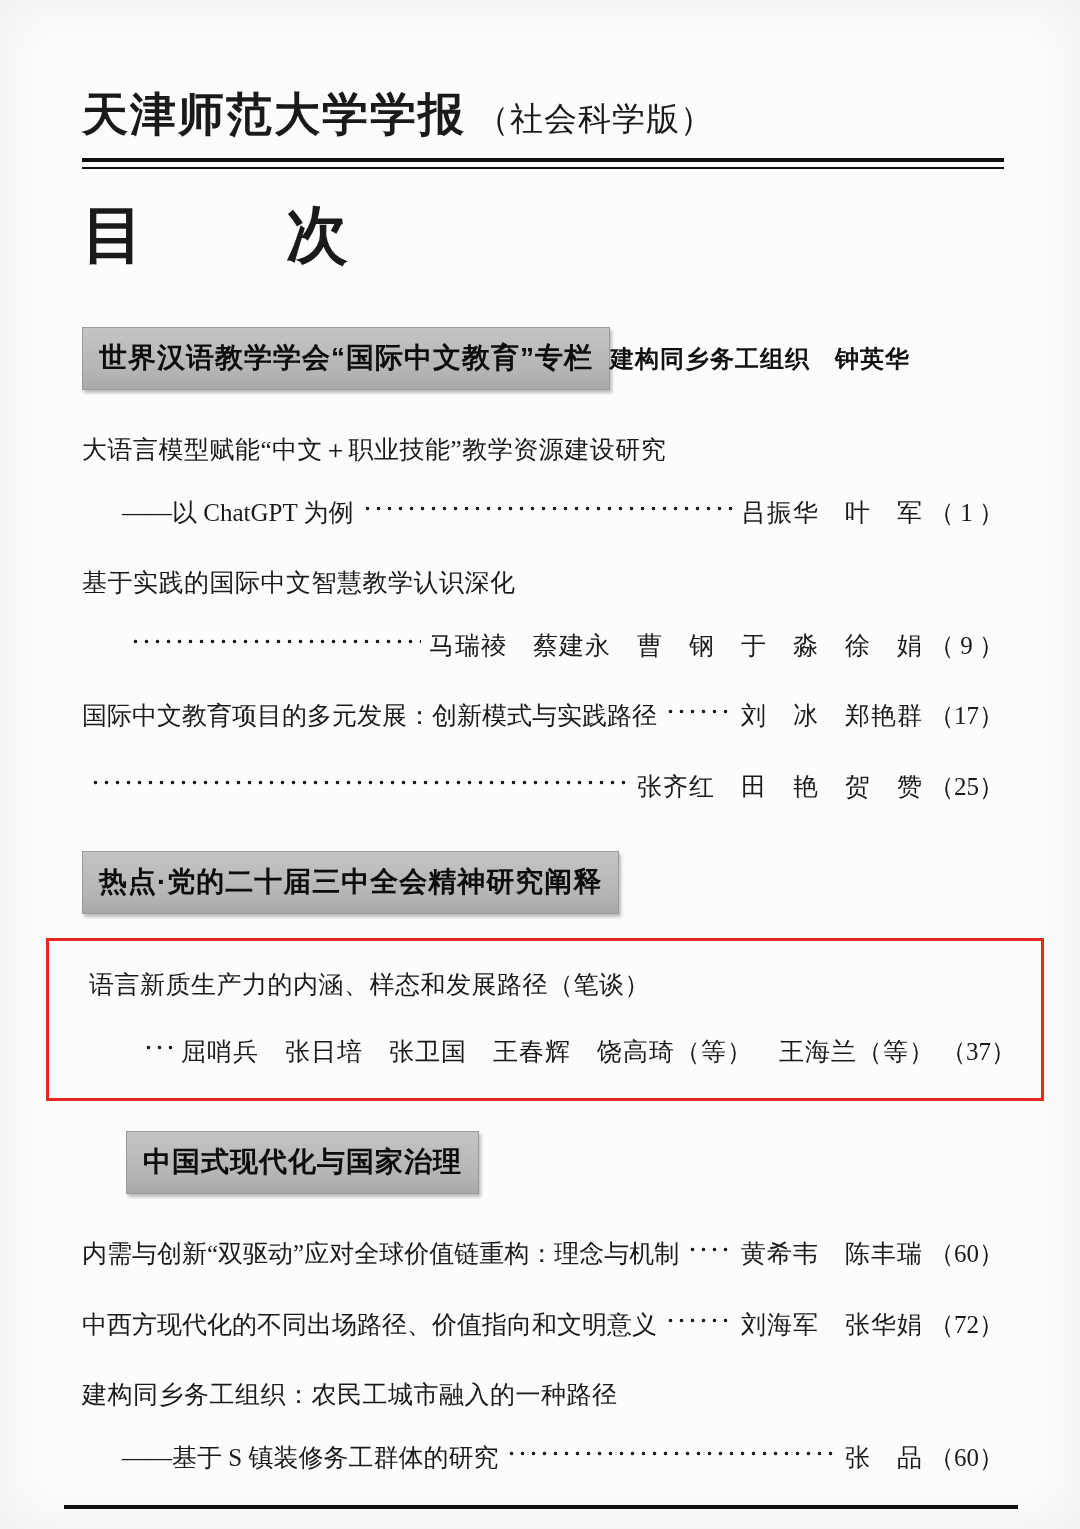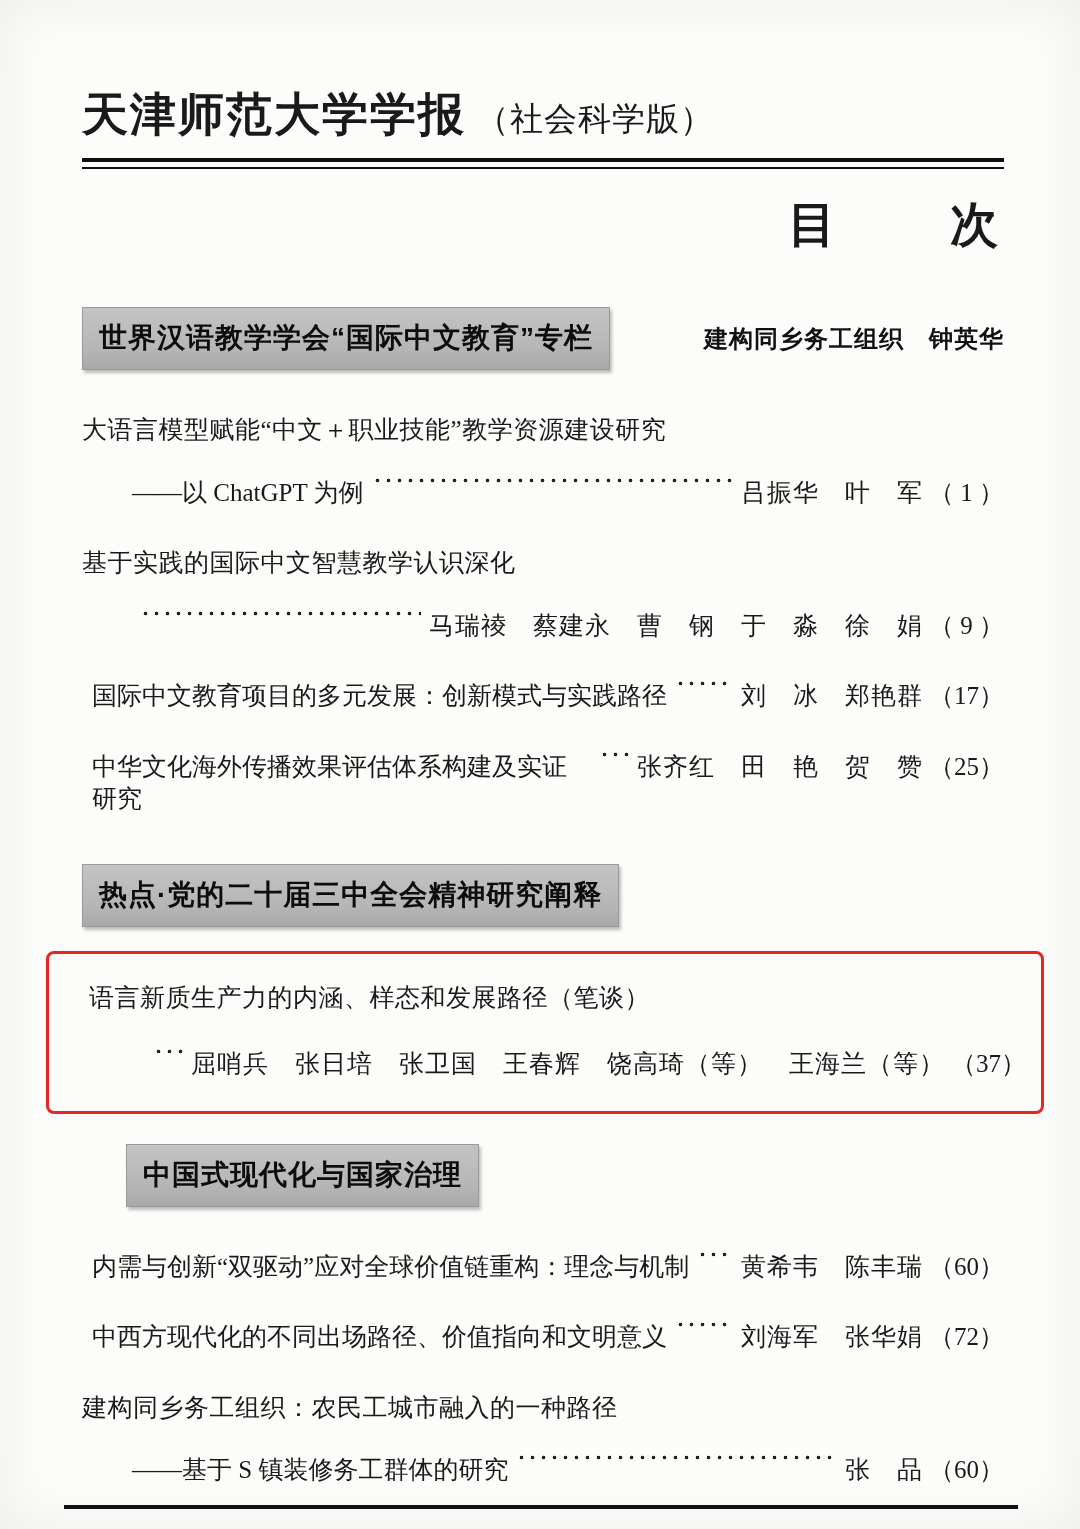--- a/index.html
+++ b/index.html
@@ -26,26 +26,26 @@
   .journal-subtitle { font-size:33px; font-weight:normal; margin-left:10px; letter-spacing:1px; }
   .masthead-rule {
     margin-top:12px; height:11px;
     border-top:4px solid #101010;
     border-bottom:2px solid #101010;
   }
 
   
   .toc-title {
     margin-top:24px;
-    text-align:right;
-    font-size:48px; font-weight:bold; letter-spacing:6px;
+    text-align:left;
+    font-size:62px; font-weight:bold; letter-spacing:6px;
   }
 
   
-  .section-row { display:flex; align-items:center; justify-content:space-between; }
+  .section-row { display:flex; align-items:center; justify-content:flex-start; }
   .section-row.s1 { margin-top:50px; }
   .section-row.s2 { margin-top:48px; }
   .section-row.s3 { margin-top:30px;margin-left:44px; }
   .section-box {
     display:inline-block;
     background:#b9b9b9;
     background:linear-gradient(180deg,#c4c4c4 0%,#b5b5b5 70%,#a8a8a8 100%);
     border:1px solid #9a9a9a;
     box-shadow:2px 3px 3px rgba(0,0,0,0.25);
     padding:11px 16px 12px 16px;
@@ -55,36 +55,36 @@
   .host-note {
     font-family:"Liberation Sans","DejaVu Sans",sans-serif;
     font-weight:bold; font-size:24px; color:#111; letter-spacing:1px;
   }
 
   
   .article { font-size:25px; }
   .a-top { margin-top:38px; }
   .a-top-lg { margin-top:44px; }
   .article-title { line-height:1.3; letter-spacing:0.5px; }
-  .line { display:flex; align-items:flex-start; line-height:1.3;margin-left:10px; }
+  .line { display:flex; align-items:center; line-height:1.3; }
   .line2 { margin-top:30px; padding-left:40px; }
   .dots {
     flex:1 1 auto; height:7px; margin:0 8px 9px 8px;
     background-image:radial-gradient(circle,#222 1.7px,transparent 2.1px);
     background-size:11px 7px; background-repeat:repeat-x; background-position:left center;
     min-width:30px;
   }
   .authors { white-space:nowrap; letter-spacing:1px; }
   .pageno { white-space:nowrap; margin-left:6px; }
 
   
   .highlight-box {
     margin-top:24px; margin-left:-36px; margin-right:-40px;
     border:3px solid #e8261f;
-    border-radius:8px;
+    border-radius:0;
     padding:28px 48px 30px 40px;
   }
   .highlight-box .line2 { margin-top:34px; padding-left:46px; }
 
   
   .footer { margin-top:auto; padding-bottom:20px; }
   .footer-rule { border-top:4px solid #101010; margin-left:-18px; margin-right:-14px; }
 </style>
 </head>
 <body>
@@ -127,21 +127,20 @@
     <div class="line">
       <span>国际中文教育项目的多元发展：创新模式与实践路径</span>
       <span class="dots"></span>
       <span class="authors">刘　冰　郑艳群</span>
       <span class="pageno">（17）</span>
     </div>
   </div>
 
   <div class="article a-top">
     <div class="line">
-      <span>中华文化海外传播效果评估体系构建及实证研究</span>
       <span class="dots"></span>
       <span class="authors">张齐红　田　艳　贺　赞</span>
       <span class="pageno">（25）</span>
     </div>
   </div>
 
   <div class="section-row s2">
     <span class="section-box">热点·党的二十届三中全会精神研究阐释</span>
   </div>
 

